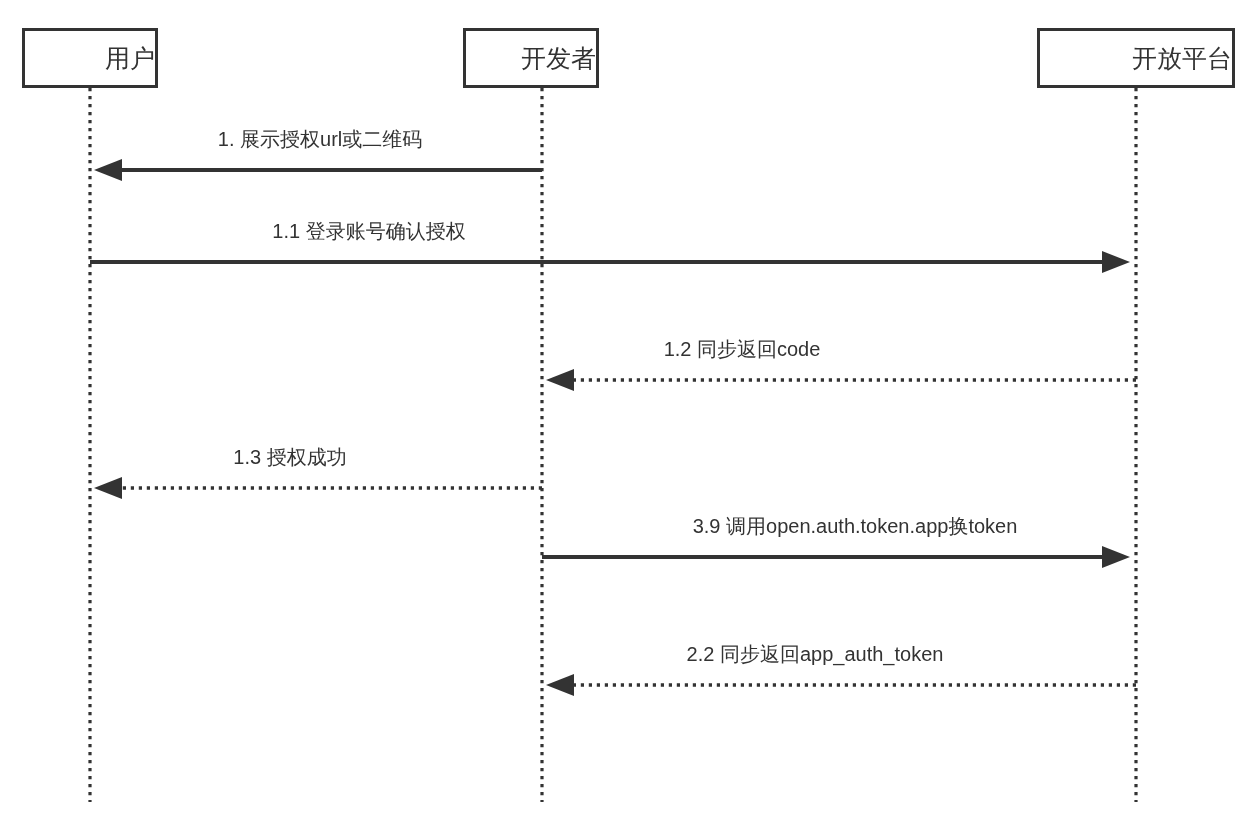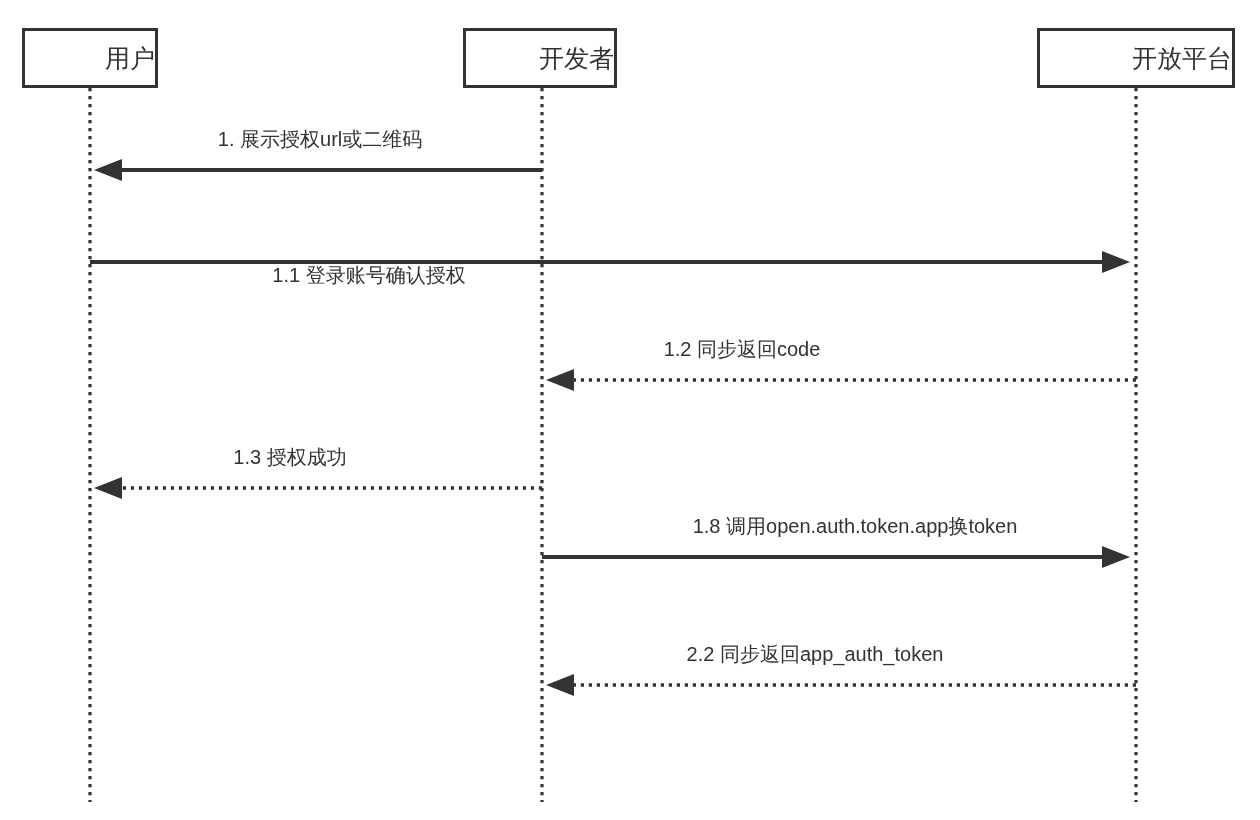--- a/index.html
+++ b/index.html
@@ -79,27 +79,27 @@
       <line x1="1136" x2="572" y1="380" y2="380" class="msg-line-dotted"></line>
       <polygon points="546,380 574,369 574,391" class="arrow-head"></polygon>
       <line x1="542" x2="120" y1="488" y2="488" class="msg-line-dotted"></line>
       <polygon points="94,488 122,477 122,499" class="arrow-head"></polygon>
       <line x1="542" x2="1104" y1="557" y2="557" class="msg-line-solid"></line>
       <polygon points="1130,557 1102,546 1102,568" class="arrow-head"></polygon>
       <line x1="1136" x2="572" y1="685" y2="685" class="msg-line-dotted"></line>
       <polygon points="546,685 574,674 574,696" class="arrow-head"></polygon>
     </svg>
 <div class="msg-label" style="left: 320px; top: 124px;">1. 展示授权url或二维码</div>
-    <div class="msg-label" style="left: 369px; top: 216px; margin-top: 44px;">1.1 登录账号确认授权</div>
+    <div class="msg-label" style="left: 369px; top: 216px;">1.1 登录账号确认授权</div>
     <div class="msg-label" style="left: 742px; top: 334px;">1.2 同步返回code</div>
     <div class="msg-label" style="left: 290px; top: 442px; text-align: center;">1.3 授权成功</div>
-    <div class="msg-label" style="left: 855px; top: 511px;">1.8 调用open.auth.token.app换token</div>
+    <div class="msg-label" style="left: 855px; top: 511px;">3.9 调用open.auth.token.app换token</div>
     <div class="msg-label" style="left: 815px; top: 639px;">2.2 同步返回app_auth_token</div>
     <div class="actor-box" style="left: 22px; width: 136px; top: 28px; height: 60px;">
       <span>用户</span>
     </div>
-    <div class="actor-box" style="left: 463px; width: 154px; top: 28px; height: 60px; padding-left: 16px;">
+    <div class="actor-box" style="left: 463px; width: 136px; top: 28px; height: 60px; padding-left: 16px;">
       <span>开发者</span>
     </div>
     <div class="actor-box" style="left: 1037px; width: 198px; top: 28px; height: 60px; padding-left: 40px;">
       <span>开放平台</span>
     </div>
   </div>
 
 </body></html>

